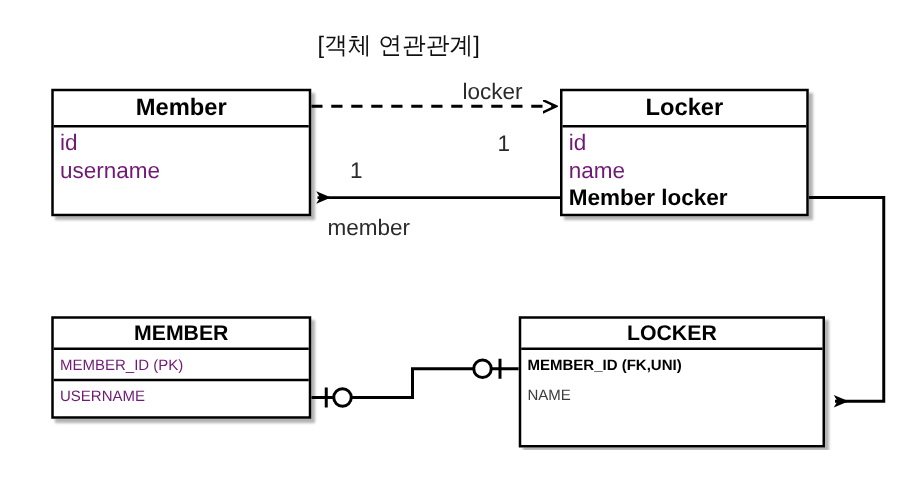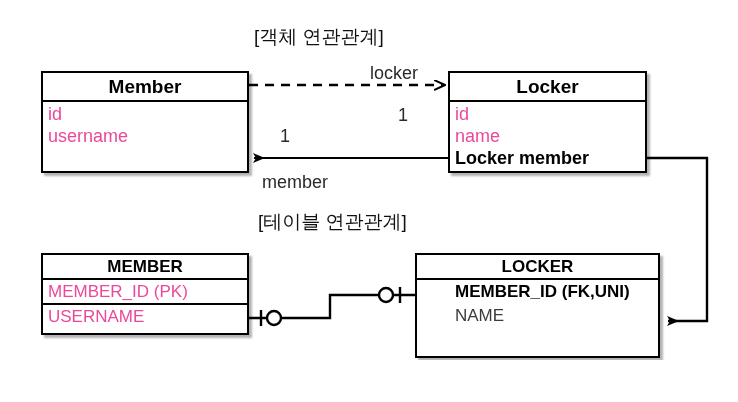--- a/index.html
+++ b/index.html
@@ -42,21 +42,21 @@
     color: #000000;
     border-bottom: 2px solid #000000;
     box-sizing: border-box;
     white-space: nowrap;
     overflow: hidden;
   }
   .box-body {
     box-sizing: border-box;
   }
   .row {
-    color: #ec4899;
+    color: #701a75;
     white-space: nowrap;
     overflow: hidden;
     box-sizing: border-box;
   }
   .row.bold {
     font-weight: bold;
     color: #000000;
   }
   .row.sep {
     border-bottom: 2px solid #000000;
@@ -77,29 +77,28 @@
     height: 22px;
   }
 
   
   .tbl .box-title {
     font-size: 17px;
     line-height: 23px;
     height: 25px;
   }
   .tbl .row {
-    font-size: 17px;
+    font-size: 12px;
     line-height: 24px;
     height: 25px;
     padding-left: 5px;
   }
   .tbl .row.tall {
     height: 49px;
     line-height: 24px;
-    margin-left: 33px;
   }
   .tbl .row .sub {
     display: block;
     font-weight: normal;
     color: #3b3b3b;
   }
 
   
   .label {
     position: absolute;
@@ -154,21 +153,20 @@
       <line x1="261" y1="310" x2="261" y2="326"></line>
       <circle cx="274" cy="318" r="7" fill="#fff"></circle>
 
       <circle cx="386" cy="295" r="7" fill="#fff"></circle>
       <line x1="400" y1="287" x2="400" y2="303"></line>
     </g>
   </svg>
 
   <div class="label kr" style="left:254px; top:26px;">[객체 연관관계]</div>
 
-  <div class="label kr" style="left:258px; top:211px;">[테이블 연관관계]</div>
 
 
   <div class="label edge" style="left:370px; top:63px;">locker</div>
 
   <div class="label mult" style="left:398px; top:105px;">1</div>
 
   <div class="label mult" style="left:280px; top:126px;">1</div>
 
   <div class="label edge" style="left:262px; top:172px;">member</div>
 
@@ -178,21 +176,21 @@
       <div class="row">id</div>
       <div class="row">username</div>
     </div>
   </div>
 
   <div class="box obj" style="left:448px; top:71px; width:199px; height:102px;">
     <div class="box-title">Locker</div>
     <div class="box-body">
       <div class="row">id</div>
       <div class="row">name</div>
-      <div class="row bold">Locker member</div>
+      <div class="row bold">Member locker</div>
     </div>
   </div>
 
   <div class="box tbl" style="left:41px; top:253px; width:208px; height:82px;">
     <div class="box-title">MEMBER</div>
     <div class="box-body">
       <div class="row sep">MEMBER_ID (PK)</div>
       <div class="row">USERNAME</div>
     </div>
   </div>

